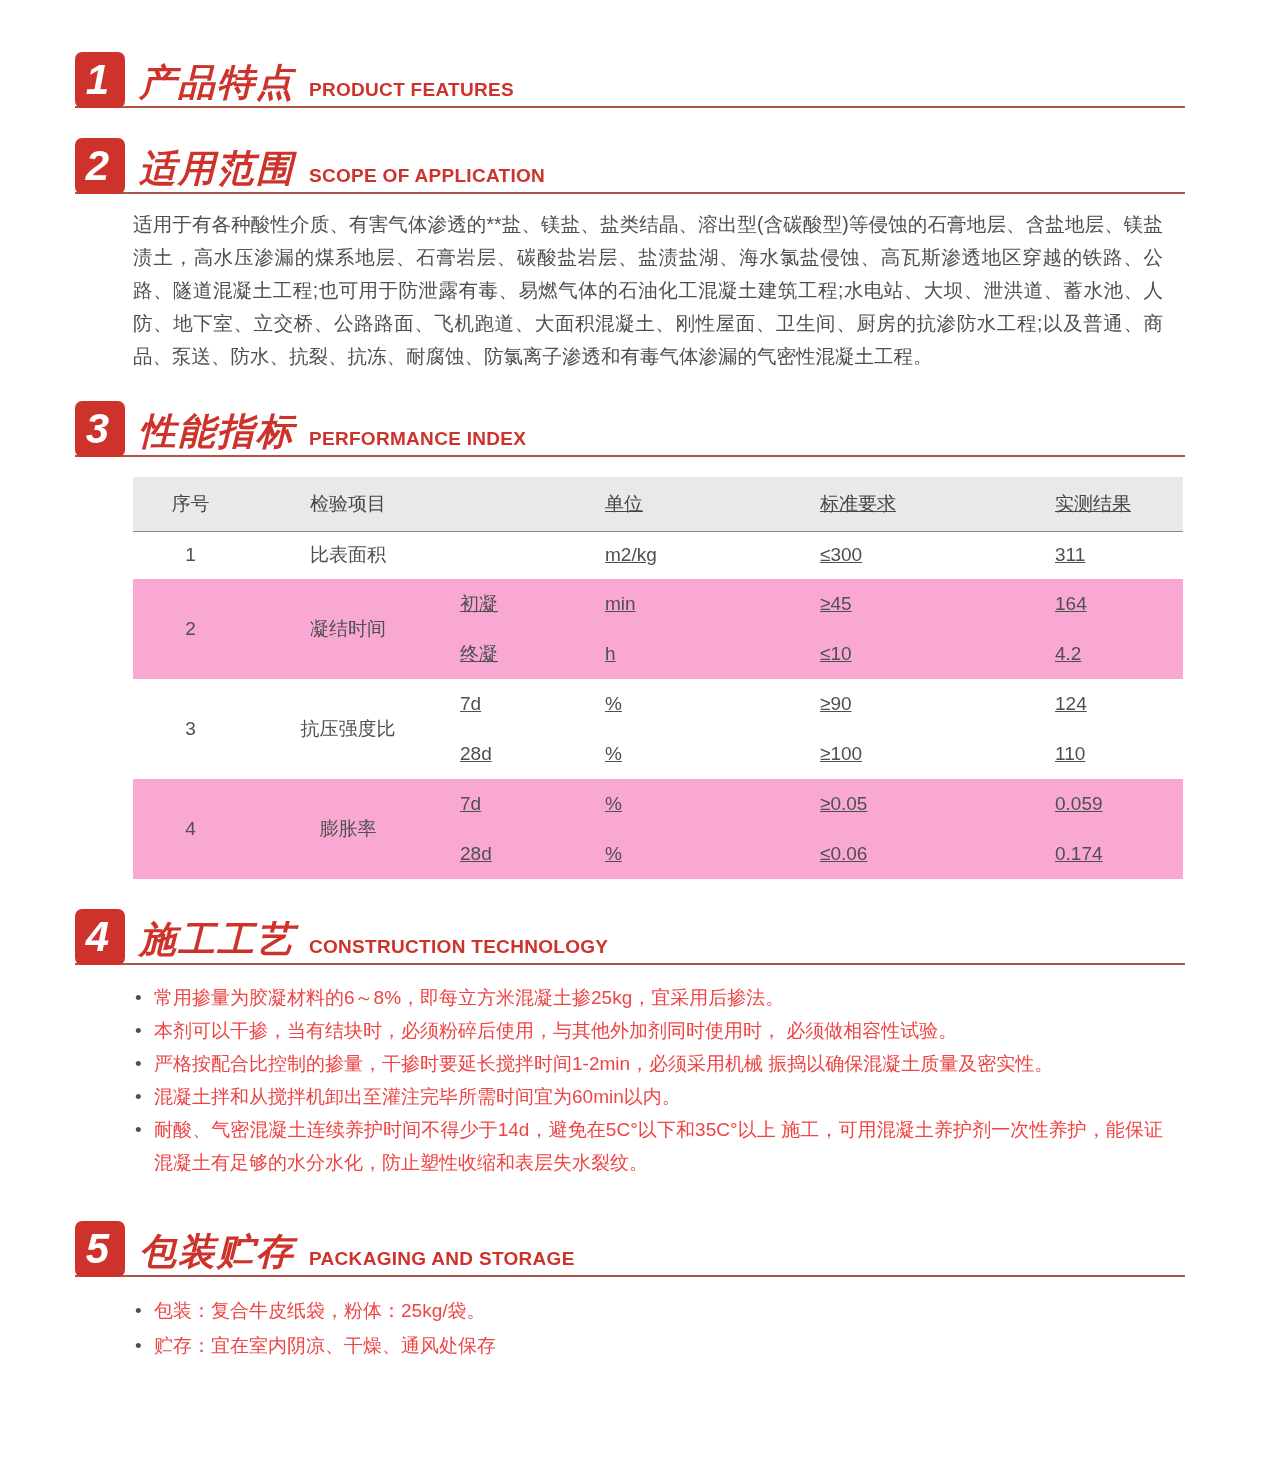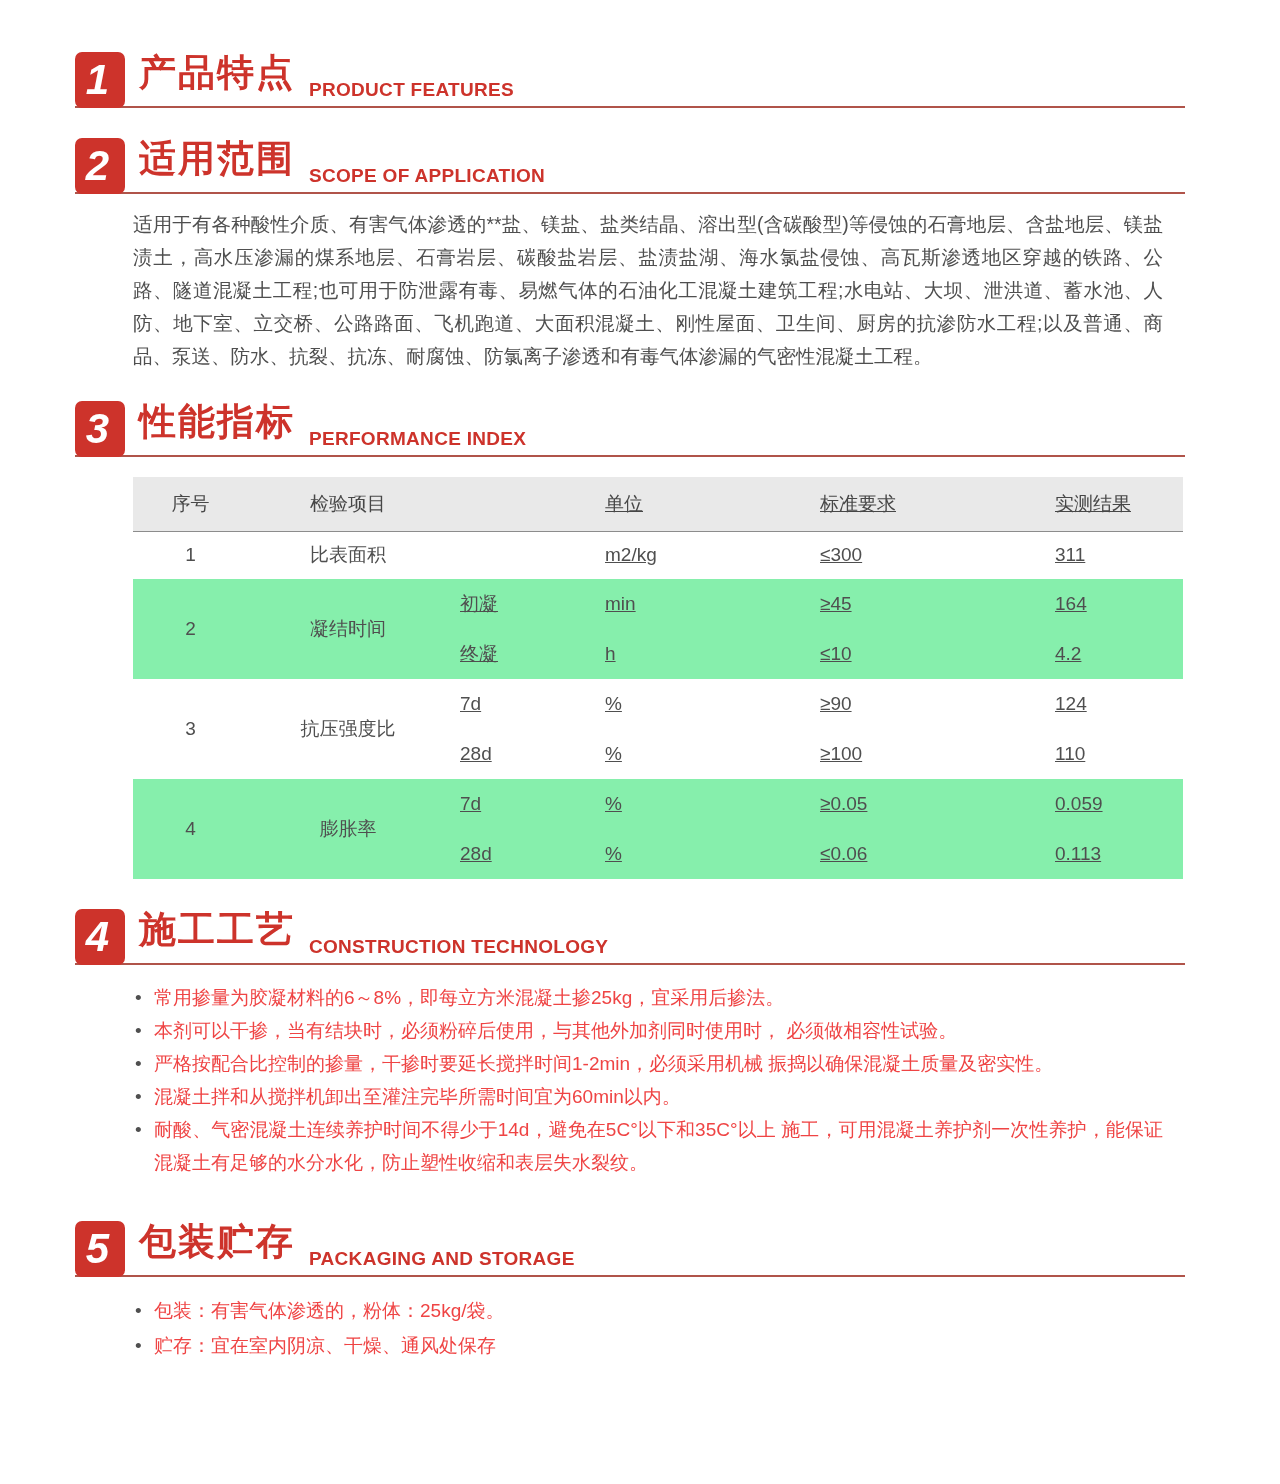--- a/index.html
+++ b/index.html
@@ -18,21 +18,21 @@
   }
   .badge {
     flex:0 0 auto;
     width:50px; height:56px; background:#cd332b; border-radius:7px;
     color:#ffffff; font-size:42px; font-weight:bold; font-style:italic;
     display:flex; align-items:center; justify-content:center;
     margin-bottom:-2px; padding-right:5px;
   }
   .title-cn {
     color:#cd332b; font-size:37px; font-weight:bold; line-height:1;
-    letter-spacing:2px; padding-bottom:15px;
+    letter-spacing:2px; padding-bottom:5px;font-style:italic;
   }
   .title-en {
     color:#cd332b; font-size:19px; font-weight:bold; line-height:1;
     letter-spacing:0.3px; padding-bottom:7px;
   }
 
   .para {
     margin:14px 0 0 58px; width:1030px;
     font-size:19.5px; line-height:33px; text-align:justify;
     color:#4f4f4f;
@@ -60,21 +60,21 @@
   }
   .perf-table th, .perf-table td { font-weight:normal; padding:0; }
   .perf-table .c-left  { text-align:left; padding-left:12px;text-decoration:underline; }
   .perf-table .c-center{ text-align:center; }
   .perf-table .thead th {
     background:#e9e9e9; height:54px;
     border-bottom:1px solid #8c8c8c; color:#474747;
   }
   .perf-table tr.r-single td { height:48px; }
   .perf-table tr.r-sub td    { height:50px; }
-  .perf-table tr.band-gray td { background:#86efac; }
+  .perf-table tr.band-gray td { background:#f9a8d4; }
 </style>
 </head>
 <body>
 
 <div class="page">
 
   <div class="section sec-features">
     <div class="sec-head">
       <div class="badge">
         <span>1</span>
@@ -167,21 +167,21 @@
         <td class="c-center" rowspan="2">膨胀率</td>
         <td class="c-left">7d</td>
         <td class="c-left">%</td>
         <td class="c-left">≥0.05</td>
         <td class="c-left">0.059</td>
       </tr>
       <tr class="r-sub band-gray">
         <td class="c-left">28d</td>
         <td class="c-left">%</td>
         <td class="c-left">≤0.06</td>
-        <td class="c-left">0.113</td>
+        <td class="c-left">0.174</td>
       </tr>
     </tbody>
       </table>
   </div>
 
   <div class="section sec-construction">
     <div class="sec-head">
       <div class="badge">
         <span>4</span>
       </div>
@@ -199,18 +199,18 @@
 
   <div class="section sec-packaging">
     <div class="sec-head">
       <div class="badge">
         <span>5</span>
       </div>
       <div class="title-cn">包装贮存</div>
       <div class="title-en">PACKAGING AND STORAGE</div>
     </div>
     <ul class="bullets bullets-loose">
-      <li>包装：有害气体渗透的，粉体：25kg/袋。</li>
+      <li>包装：复合牛皮纸袋，粉体：25kg/袋。</li>
       <li>贮存：宜在室内阴凉、干燥、通风处保存</li>
     </ul>
   </div>
 
 </div>
 
 </body></html>

